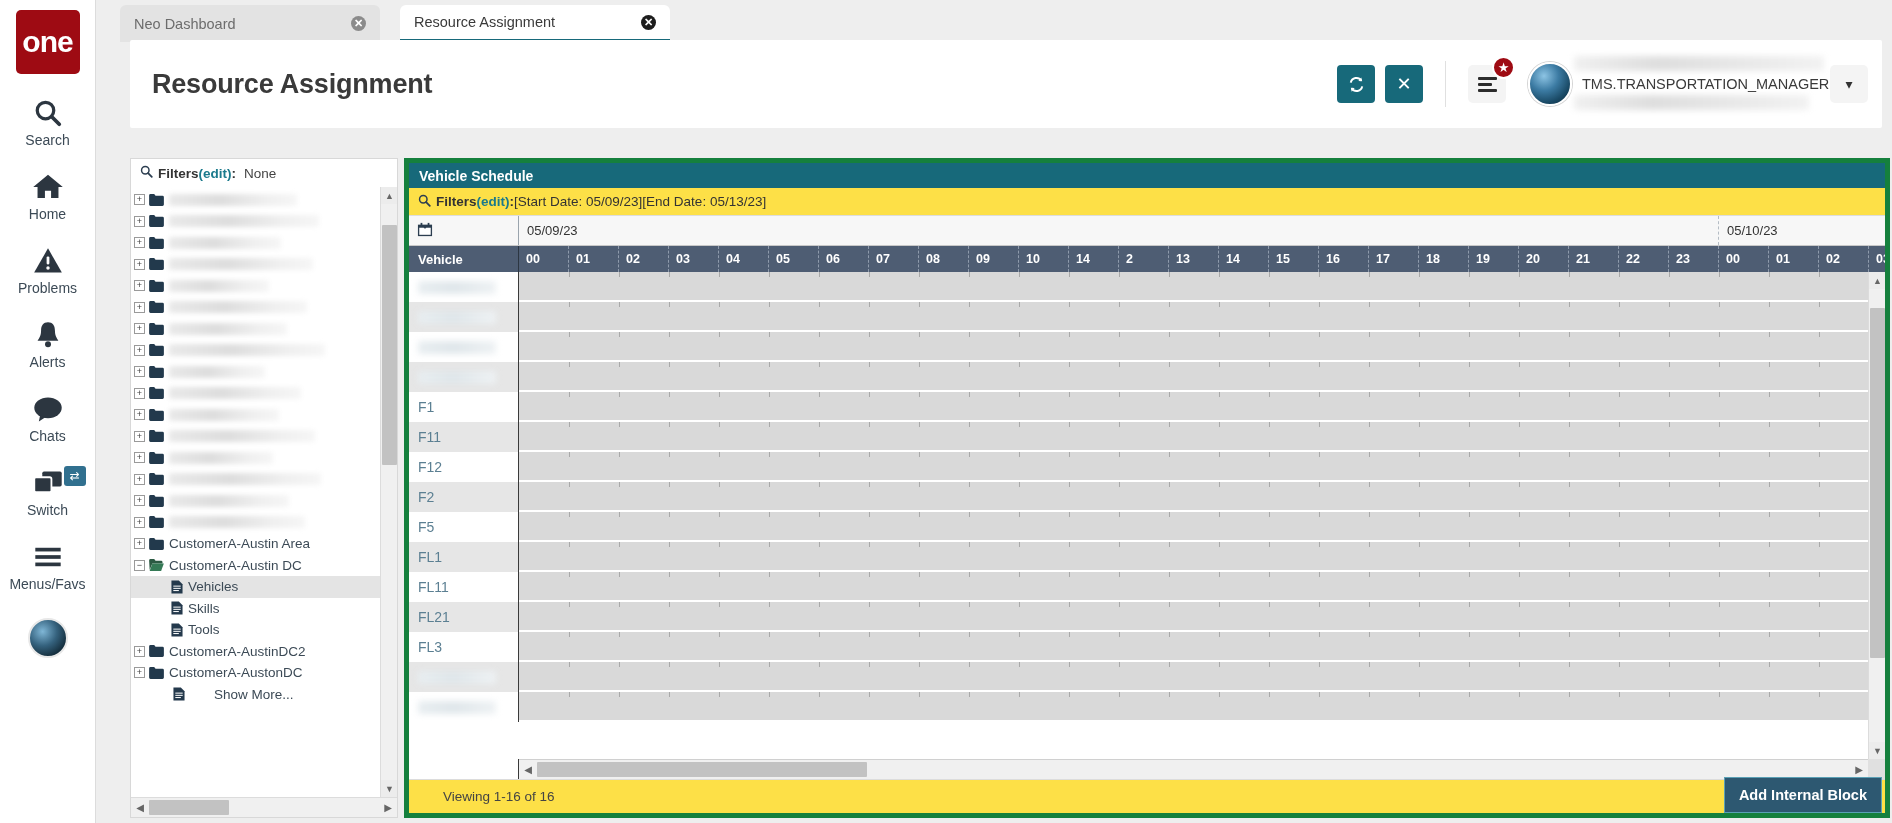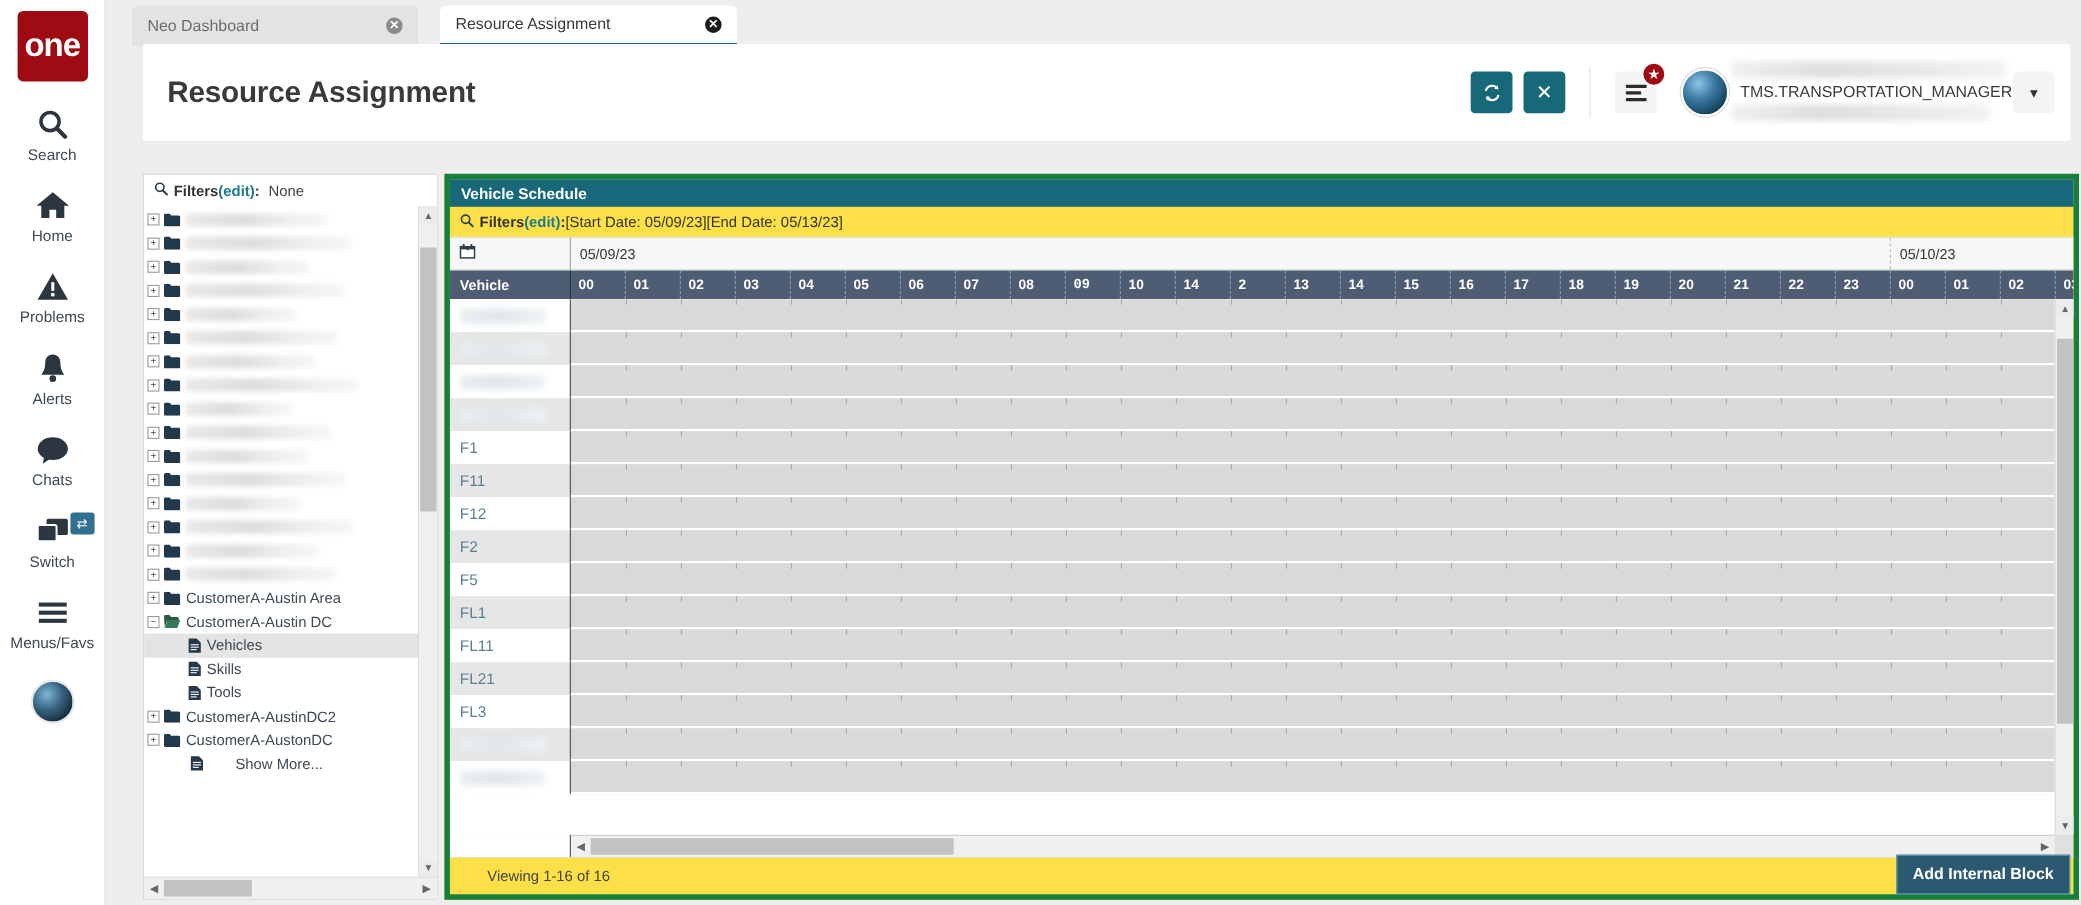--- a/index.html
+++ b/index.html
@@ -643,21 +643,21 @@
         <div class="veh-cell">Vehicle</div>
       <div class="hr-cell" style="flex: 0 0 50px;">00</div>
           <div class="hr-cell" style="flex: 0 0 50px;">01</div>
           <div class="hr-cell" style="flex: 0 0 50px;">02</div>
           <div class="hr-cell" style="flex: 0 0 50px;">03</div>
           <div class="hr-cell" style="flex: 0 0 50px;">04</div>
           <div class="hr-cell" style="flex: 0 0 50px;">05</div>
           <div class="hr-cell" style="flex: 0 0 50px;">06</div>
           <div class="hr-cell" style="flex: 0 0 50px;">07</div>
           <div class="hr-cell" style="flex: 0 0 50px;">08</div>
-          <div class="hr-cell" style="flex: 0 0 50px; font-family: Liberation Mono, monospace;">09</div>
+          <div class="hr-cell" style="flex: 0 0 50px;">09</div>
           <div class="hr-cell" style="flex: 0 0 50px;">10</div>
           <div class="hr-cell" style="flex: 0 0 50px;">14</div>
           <div class="hr-cell" style="flex: 0 0 50px;">2</div>
           <div class="hr-cell" style="flex: 0 0 50px;">13</div>
           <div class="hr-cell" style="flex: 0 0 50px;">14</div>
           <div class="hr-cell" style="flex: 0 0 50px;">15</div>
           <div class="hr-cell" style="flex: 0 0 50px;">16</div>
           <div class="hr-cell" style="flex: 0 0 50px;">17</div>
           <div class="hr-cell" style="flex: 0 0 50px;">18</div>
           <div class="hr-cell" style="flex: 0 0 50px;">19</div>

